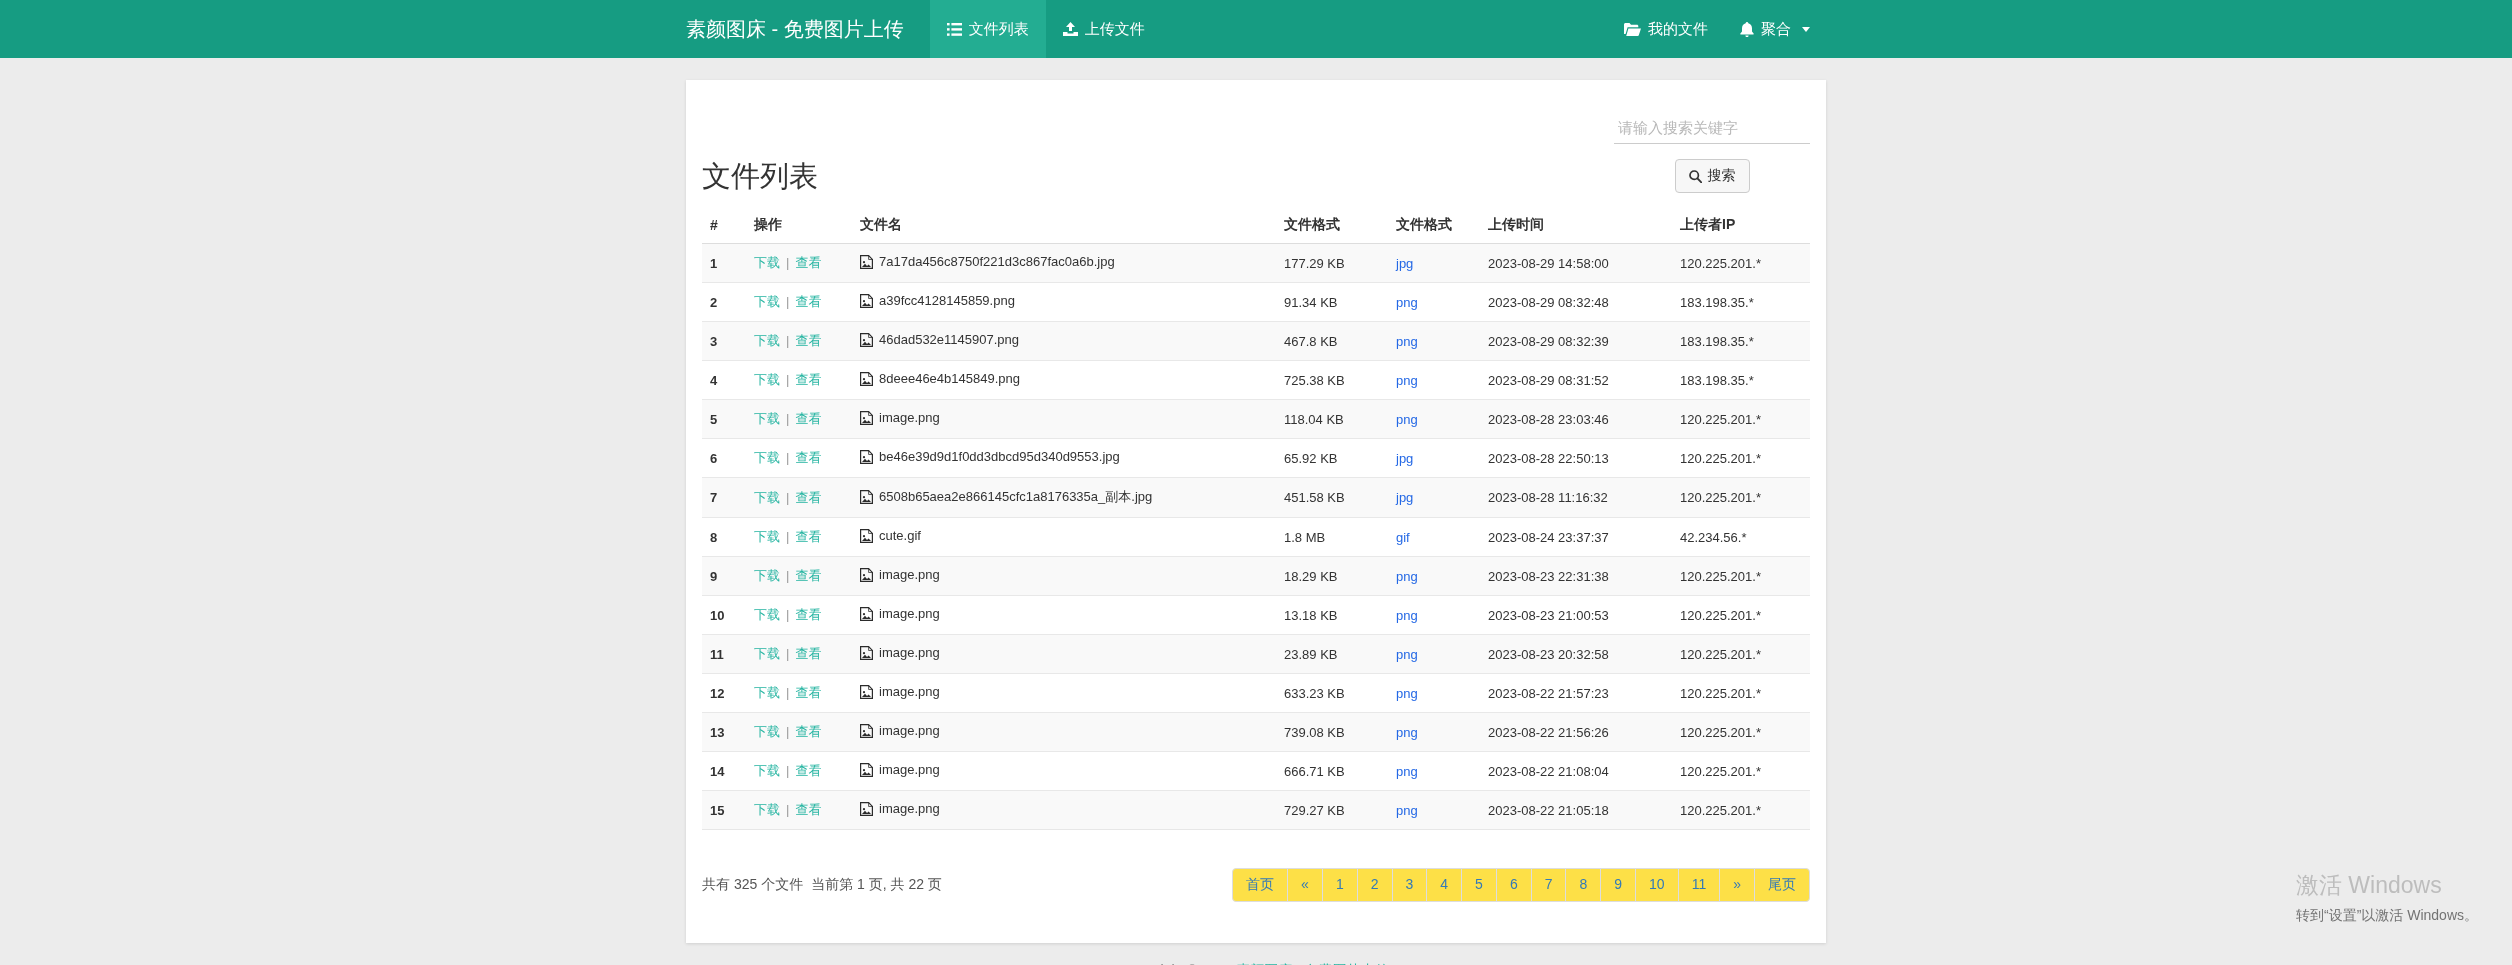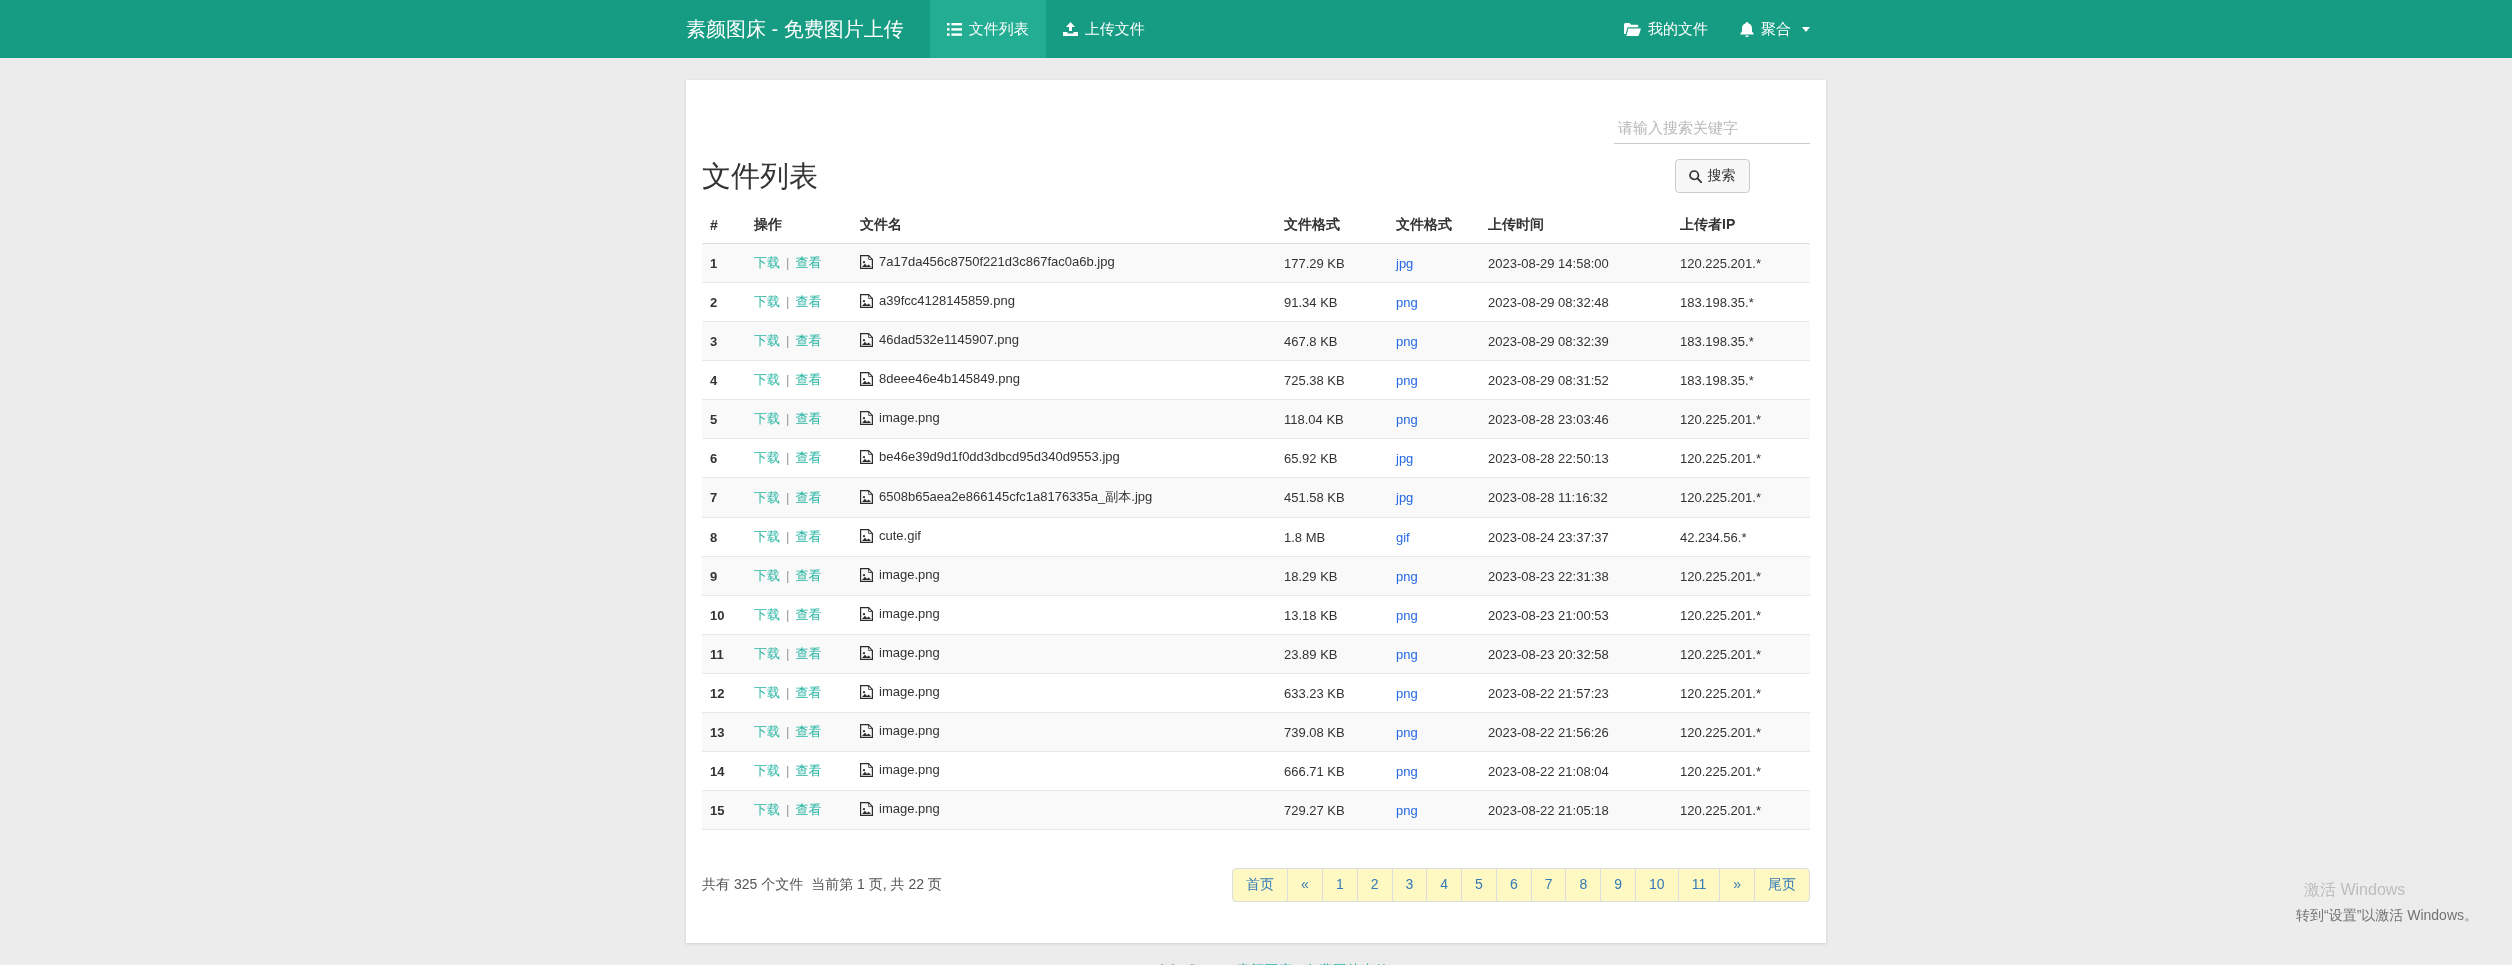--- a/index.html
+++ b/index.html
@@ -69,31 +69,31 @@
   .action-link{color:var(--link-teal);text-decoration:none;cursor:pointer;}
   .action-sep{color:#9a9a9a;margin:0 6px;}
   .fname{display:inline-flex;align-items:center;gap:6px;}
   .format-link{color:var(--format-blue);text-decoration:none;cursor:pointer;}
   
   .card-footer{display:flex;justify-content:space-between;align-items:center;margin-top:38px;}
   .summary{font-size:14px;color:#555;}
   .summary .sep{display:inline-block;width:8px;}
   .pagination{display:flex;}
   .page-btn{
-    padding:7px 13px;border:1px solid #ddd;margin-left:-1px;background:#fef9c3;
+    padding:7px 13px;border:1px solid #ddd;margin-left:-1px;background:#fde047;
     color:var(--page-blue);font-size:14px;text-decoration:none;cursor:pointer;white-space:nowrap;
   }
   .page-btn:first-child{border-radius:4px 0 0 4px;margin-left:0;}
   .page-btn:last-child{border-radius:0 4px 4px 0;}
   
   .site-footer{text-align:center;margin-top:19px;font-size:14px;color:#7f7f7f;}
   .site-footer a{color:var(--link-teal);text-decoration:none;cursor:pointer;}
   
   .watermark{position:absolute;right:34px;bottom:40px;text-align:left;pointer-events:none;}
-  .watermark .wm1{font-size:16px;color:#bdbdbd;margin-left:8px;}
+  .watermark .wm1{font-size:23px;color:#bdbdbd;}
   .watermark .wm2{font-size:14px;color:#737373;margin-top:6px;}
 </style>
 </head>
 <body>
 
 <nav class="navbar">
   <div class="navbar-inner">
     <a class="brand">素颜图床 - 免费图片上传</a>
 
     <div class="nav-tabs">

